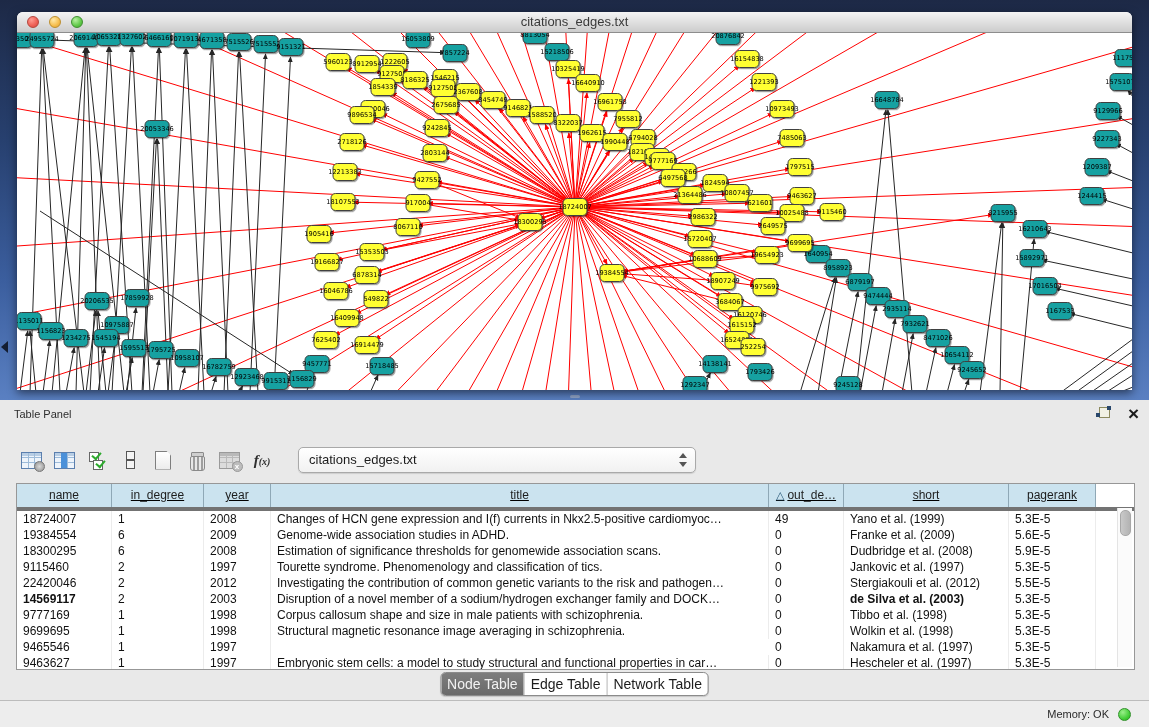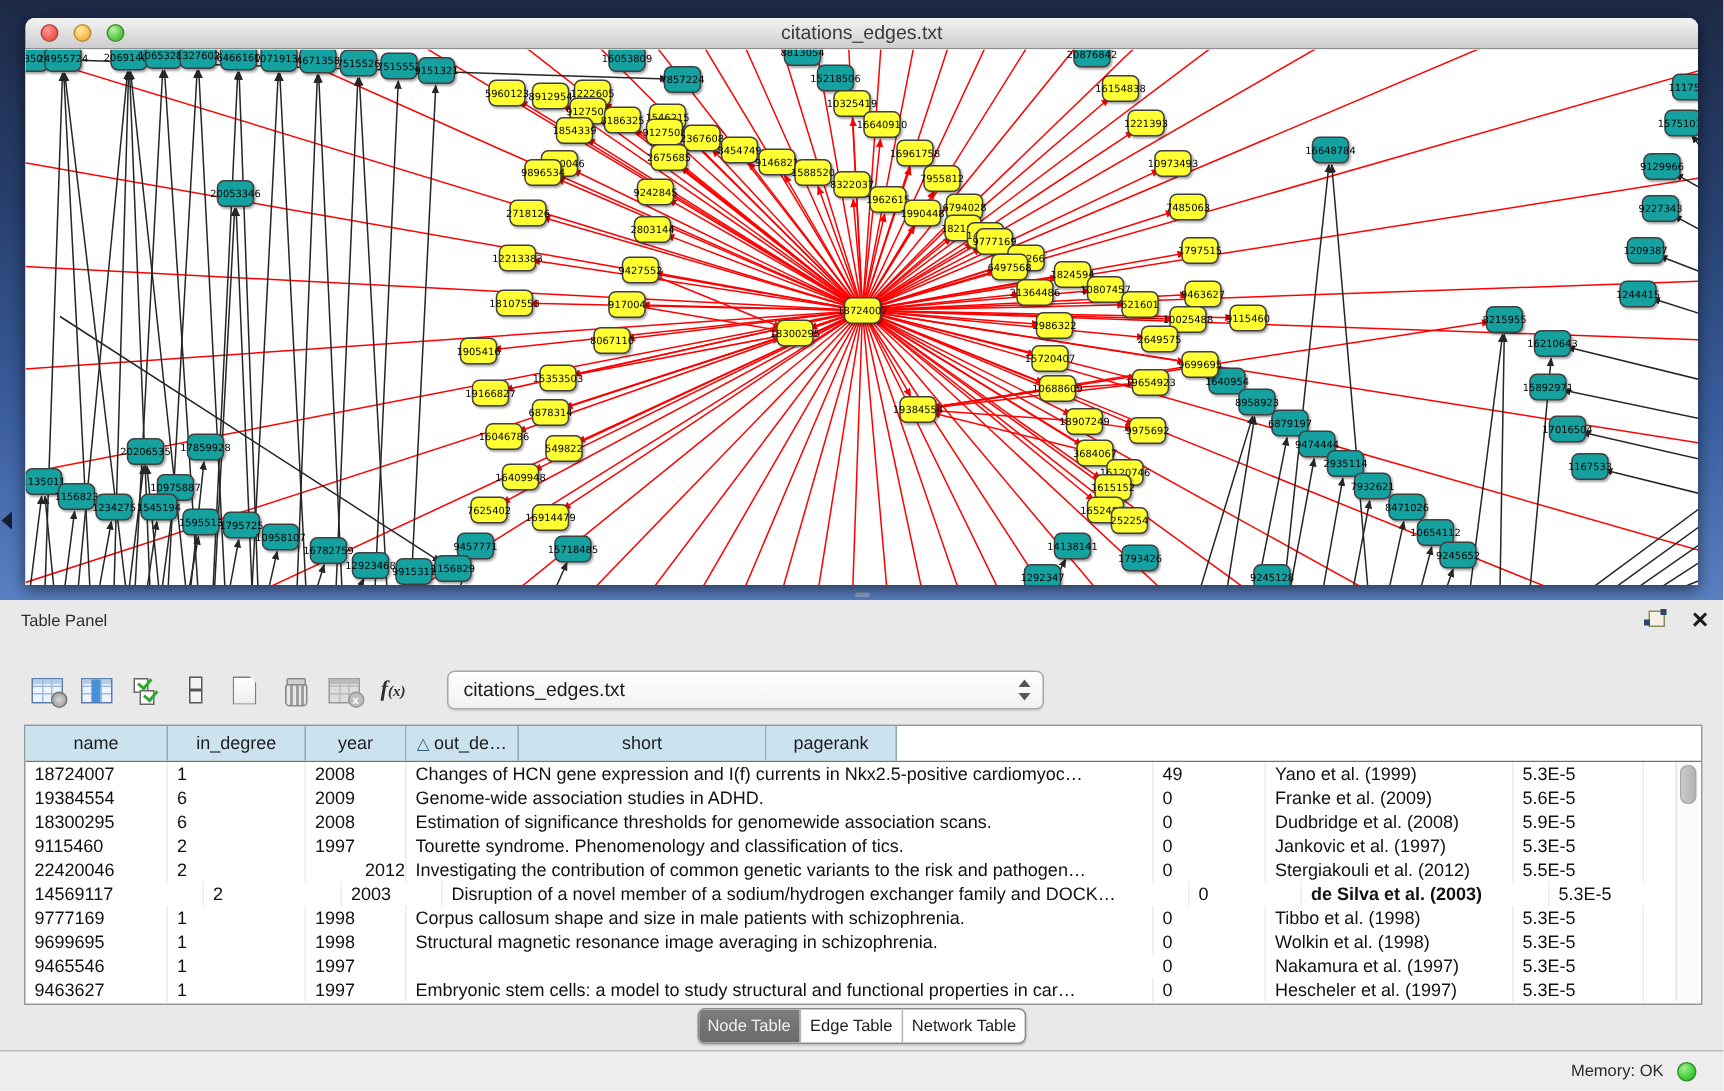--- a/index.html
+++ b/index.html
@@ -42,37 +42,37 @@
   .combo{margin-left:16px;width:396px;height:24px;border:1px solid #a9a9a9;border-radius:5px;
          background:linear-gradient(#ffffff,#f1f1f1);position:relative;cursor:pointer;
          box-shadow:0 1px 1px rgba(0,0,0,.12);}
   .combo .val{position:absolute;left:10px;top:0;line-height:24px;font-size:13px;color:#1c1c1c;}
   .combo .step{position:absolute;right:7px;top:4px;width:9px;height:16px;}
   .combo .up{position:absolute;left:0;top:1px;width:0;height:0;border-left:4.5px solid transparent;border-right:4.5px solid transparent;border-bottom:5px solid #555;}
   .combo .dn{position:absolute;left:0;bottom:1px;width:0;height:0;border-left:4.5px solid transparent;border-right:4.5px solid transparent;border-top:5px solid #555;}
 
   .tbl{position:absolute;left:16px;top:83px;width:1119px;height:187px;background:#fff;
        border:1px solid #979797;box-sizing:border-box;overflow:hidden;}
-  .thead{display:flex;height:23px;border-bottom:1px solid #737373;}
+  .thead{display:flex;height:23px;border-bottom:4px solid #737373;text-decoration:underline;}
   .th{box-sizing:border-box;background:#cbe3ef;border-right:1px solid #8fa8b6;
       font-size:12px;color:#1d1d1d;text-align:center;line-height:22px;
       overflow:hidden;white-space:nowrap;flex:0 0 auto;}
   .th .tri{color:#2d5d7c;font-size:11px;margin-right:3px;}
   .th-fill{flex:1 1 auto;background:#fff;border-right:none;}
   .trow{display:flex;height:16px;}
   .td{box-sizing:border-box;padding:0 0 0 6px;font-size:12px;line-height:16px;color:#111;
       overflow:hidden;white-space:nowrap;flex:0 0 auto;border-right:1px solid #ececec;}
   .vscroll{position:absolute;top:24px;right:2px;bottom:2px;width:14px;background:#fbfbfb;border-left:1px solid #e4e4e4;}
   .vthumb{position:absolute;top:2px;left:2px;width:9px;height:24px;border-radius:5px;
           background:linear-gradient(90deg,#c9c9c9,#b3b3b3);border:1px solid #a8a8a8;}
 
   .segctl{position:absolute;top:272px;left:50%;transform:translateX(-50%);display:flex;height:22px;
           border:1px solid #8b8b8b;border-radius:5px;overflow:hidden;background:#fff;
           box-shadow:0 1px 1px rgba(0,0,0,.15);}
-  .seg{padding:0 6px;font-size:11px;line-height:22px;color:#1c1c1c;cursor:pointer;border-left:1px solid #b5b5b5;}
+  .seg{padding:0 6px;font-size:14px;line-height:22px;color:#1c1c1c;cursor:pointer;border-left:1px solid #b5b5b5;}
   .seg:first-child{border-left:none;}
   .seg.sel{background:linear-gradient(#7d7d7d,#6a6a6a);color:#f2f2f2;}
 
   .statusbar{position:absolute;left:0;bottom:0;width:1149px;height:27px;background:#ededed;border-top:1px solid #bcbcbc;box-sizing:border-box;}
   .mem{position:absolute;right:40px;top:0;line-height:26px;font-size:11px;color:#2a2a2a;}
   .memdot{position:absolute;right:18px;top:7px;width:13px;height:13px;border-radius:50%;
           background:radial-gradient(circle at 35% 30%,#9aef8a,#3fcc34 65%,#2fa926);border:1px solid #2f9128;box-sizing:border-box;}
 
   
   .icon-grid{width:19px;height:15px;border:1px solid #5b7fae;background:#eef4fb;position:relative;}
@@ -947,20 +947,21 @@
           <i class="dn"></i>
         </span>
     </div>
   </div>
 
   <div class="tbl">
     <div class="thead" id="thead">
         <div class="th" style="width: 95px;">name</div>
         <div class="th" style="width: 92px;">in_degree</div>
         <div class="th" style="width: 67px;">year</div>
+        <div class="th" style="width: 498px;">title</div>
         <div class="th" style="width: 75px;"><span class="tri">△</span>out_de…</div>
         <div class="th" style="width: 165px;">short</div>
         <div class="th" style="width: 87px;">pagerank</div>
         <div class="th th-fill"></div>
       </div>
     <div id="tbody">
         <div class="trow">
           <div class="td" style="width: 95px;">18724007</div>
           <div class="td" style="width: 92px;">1</div>
           <div class="td" style="width: 67px;">2008</div>
@@ -992,28 +993,28 @@
           <div class="td" style="width: 92px;">2</div>
           <div class="td" style="width: 67px;">1997</div>
           <div class="td" style="width: 498px;">Tourette syndrome. Phenomenology and classification of tics.</div>
           <div class="td" style="width: 75px;">0</div>
           <div class="td" style="width: 165px;">Jankovic et al. (1997)</div>
           <div class="td" style="width: 87px;">5.3E-5</div>
         </div>
         <div class="trow">
           <div class="td" style="width: 95px;">22420046</div>
           <div class="td" style="width: 92px;">2</div>
-          <div class="td" style="width: 67px; text-align: right;">2012</div>
+          <div class="td" style="width: 67px;">2012</div>
           <div class="td" style="width: 498px;">Investigating the contribution of common genetic variants to the risk and pathogen…</div>
           <div class="td" style="width: 75px;">0</div>
           <div class="td" style="width: 165px;">Stergiakouli et al. (2012)</div>
           <div class="td" style="width: 87px;">5.5E-5</div>
         </div>
         <div class="trow">
-          <div class="td" style="width: 119px;">14569117</div>
+          <div class="td" style="width: 95px; font-weight: bold;">14569117</div>
           <div class="td" style="width: 92px;">2</div>
           <div class="td" style="width: 67px;">2003</div>
           <div class="td" style="width: 498px;">Disruption of a novel member of a sodium/hydrogen exchanger family and DOCK…</div>
           <div class="td" style="width: 75px;">0</div>
           <div class="td" style="width: 165px; font-weight: bold;">de Silva et al. (2003)</div>
           <div class="td" style="width: 87px;">5.3E-5</div>
         </div>
         <div class="trow">
           <div class="td" style="width: 95px;">9777169</div>
           <div class="td" style="width: 92px;">1</div>

